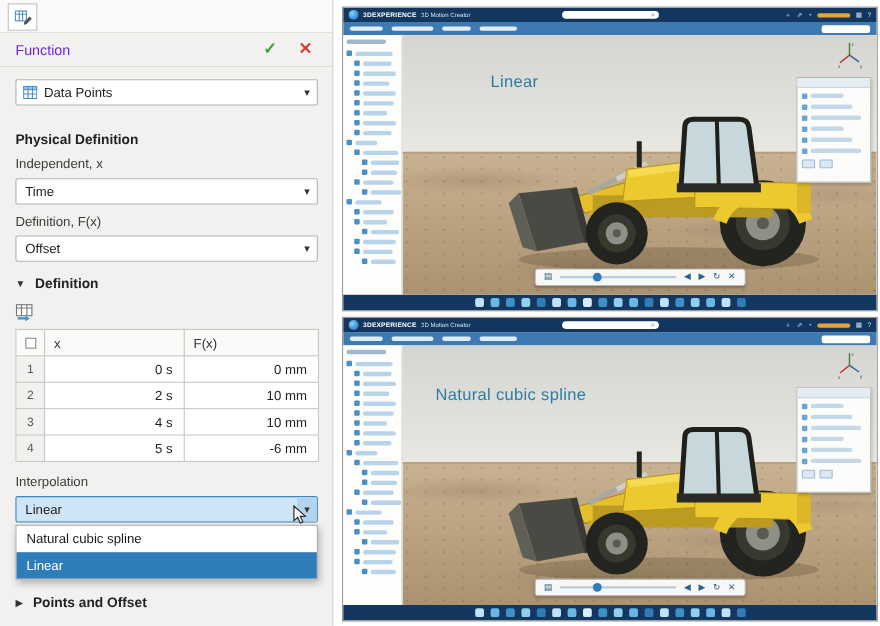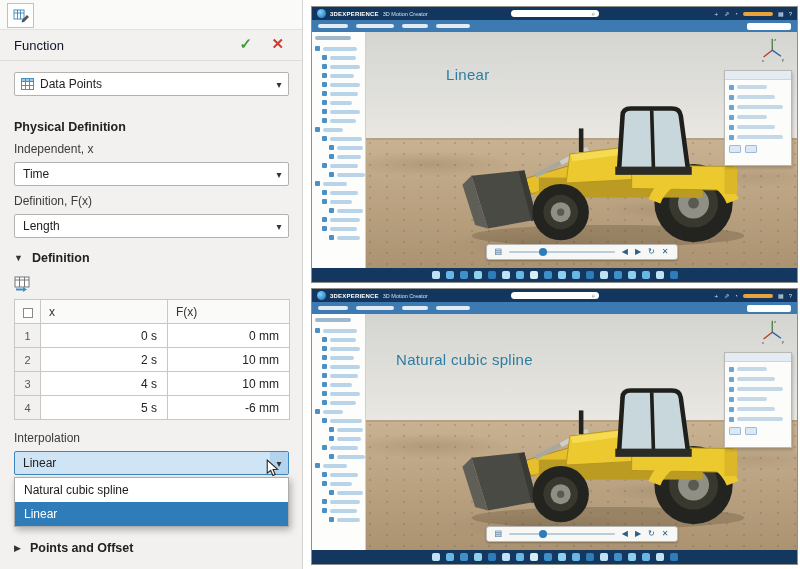--- a/index.html
+++ b/index.html
@@ -5,21 +5,21 @@
   *{box-sizing:border-box;margin:0;padding:0}
   html,body{width:800px;height:569px}
   body{position:relative;background:#fff;font-family:"Liberation Sans",sans-serif;overflow:hidden}
   .stage{position:absolute;inset:0;background:#fff}
 
   
   .func-panel{position:absolute;left:0;top:0;width:303px;height:569px;background:#f2f1ef;border-right:1px solid #d5d4d1}
   .panel-top{position:absolute;top:0;left:0;right:0;height:30px;background:#fafaf9;border-bottom:1px solid #e2e1de}
   .panel-tab{position:absolute;left:7px;top:3px;width:27px;height:25px;background:#fff;border:1px solid #c2c1be;display:flex;align-items:center;justify-content:center}
   .panel-header{position:absolute;left:0;top:32px;width:100%;height:26px}
-  .panel-title{position:absolute;left:14px;top:6px;font-size:13px;color:#0f172a}
+  .panel-title{position:absolute;left:14px;top:6px;font-size:13px;color:#6d28d9}
   .btn-ok{position:absolute;right:50px;top:3px;font-size:15px;font-weight:bold;color:#3f9c35;cursor:pointer}
   .btn-cancel{position:absolute;right:18px;top:3px;font-size:15px;font-weight:bold;color:#d23b2f;cursor:pointer}
   .hr{position:absolute;left:0;top:60px;width:100%;border-top:1px solid #dedddA}
   .fld-label{position:absolute;left:14px;font-size:12px;color:#3c3c3a}
   .heading{position:absolute;left:14px;font-size:12.5px;font-weight:bold;color:#222}
   .dd{position:absolute;left:14px;width:275px;height:24px;background:#fff;border:1px solid #b3b2af;border-radius:2px;display:flex;align-items:center;cursor:pointer}
   .dd-text{font-size:12px;color:#222;padding-left:8px;flex:1;white-space:nowrap}
   .dd-icon{margin-left:6px;display:flex;flex:none}
   .dd-icon + .dd-text{padding-left:6px}
   .dd-arrow{width:18px;height:100%;display:flex;align-items:center;justify-content:center;font-size:10px;color:#333;flex:none}
@@ -172,21 +172,21 @@
     <div class="heading" style="top:120px">Physical Definition</div>
 
     <label class="fld-label" style="top:142px">Independent, x</label>
     <div class="dd" style="top:162px">
       <span class="dd-text">Time</span>
       <span class="dd-arrow">▾</span>
     </div>
 
     <label class="fld-label" style="top:194px">Definition, F(x)</label>
     <div class="dd" style="top:214px">
-      <span class="dd-text">Length</span>
+      <span class="dd-text">Offset</span>
       <span class="dd-arrow">▾</span>
     </div>
 
     <div class="section-head" style="top:251px">
       <span class="tri">▼</span>
       <span>Definition</span>
     </div>
 
     <span class="import-icon" style="top:276px">
       <svg width="18" height="17" viewBox="0 0 18 17">

